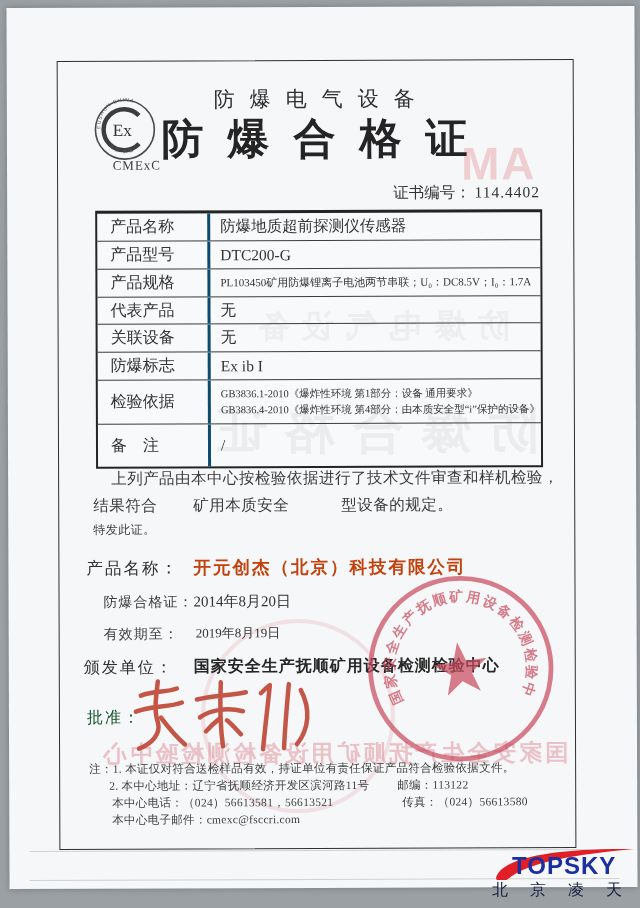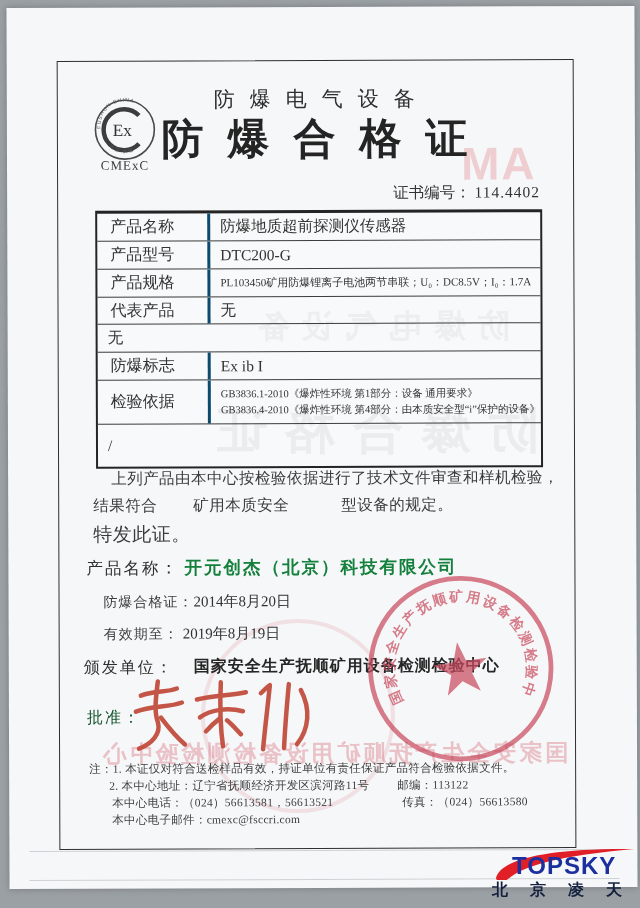--- a/index.html
+++ b/index.html
@@ -9,21 +9,21 @@
          transform:rotate(-0.2deg);box-shadow:0 0 6px rgba(0,0,0,.25);}
   .paper-inner-edge{position:absolute;left:20px;right:18px;height:1px;background:rgba(150,155,160,.4);}
   .frame{position:absolute;left:50px;top:53px;width:515px;height:787px;border:1.6px solid #2f2f30;}
 
   
   .doc-type{position:absolute;left:50px;top:78px;width:515px;text-align:center;
             font-size:21px;letter-spacing:15px;text-indent:15px;color:#2f2f2f;}
   .cert-title{position:absolute;left:50px;top:104px;width:515px;text-align:center;
               font-size:42px;font-weight:600;letter-spacing:24px;text-indent:24px;color:#242424;}
   .logo{position:absolute;left:86px;top:90px;width:64px;height:64px;}
-  .logo-caption{position:absolute;left:82px;top:150px;width:72px;text-align:center;
+  .logo-caption{position:absolute;left:82px;top:150px;width:72px;text-align:right;
                 font-size:13px;letter-spacing:1px;color:#3a3a3a;}
   .cert-no{position:absolute;left:386px;top:176px;font-size:15.5px;color:#333;}
   .cert-no .num{font-family:"Liberation Serif",serif;letter-spacing:1px;}
 
   
   .bleed{pointer-events:none;}
   .bleed-am{position:absolute;left:452px;top:130px;font-size:46px;font-weight:bold;
             color:rgba(208,62,75,.22);transform:scaleX(-1);letter-spacing:2px;
             font-family:"Liberation Sans",sans-serif;}
   .bleed-t1{position:absolute;left:170px;top:298px;width:400px;text-align:center;font-size:32px;
@@ -53,30 +53,30 @@
   .t-row:nth-child(6){height:27px;}
   .t-row:nth-child(7){height:43px;}
   .t-row:nth-child(7) .t-val{font-size:10.5px;line-height:1.5;}
   .t-row:nth-child(8){height:42px;}
 
   
   .body-l1{position:absolute;left:103px;top:461px;font-size:15.5px;letter-spacing:.5px;}
   .body-l2{position:absolute;left:85px;top:488px;font-size:15.5px;letter-spacing:.5px;width:470px;}
   .body-l2 .gap1{margin-left:36px;}
   .body-l2 .gap2{margin-left:52px;}
-  .body-l3{position:absolute;left:85px;top:514px;font-size:19px;letter-spacing:.5px;}
+  .body-l3{position:absolute;left:85px;top:514px;font-size:12px;letter-spacing:.5px;}
 
   
   .holder-label{position:absolute;left:78px;top:550px;font-size:16.5px;letter-spacing:2px;color:#2e2e2e;}
-  .holder-value{position:absolute;left:176px;top:548px;font-size:17.5px;font-weight:600;
-                letter-spacing:2px;color:#15803d;}
+  .holder-value{position:absolute;left:185px;top:548px;font-size:17.5px;font-weight:600;
+                letter-spacing:2px;color:#c2410c;}
   .issuedate-label{position:absolute;left:95px;top:586px;font-size:14px;letter-spacing:1px;color:#3e3e3e;}
   .issuedate-value{position:absolute;left:185px;top:585px;font-size:15px;color:#333;}
   .valid-label{position:absolute;left:95px;top:618px;font-size:14px;letter-spacing:1px;color:#3e3e3e;}
-  .valid-value{position:absolute;left:174px;top:617px;font-size:15px;color:#333;}
+  .valid-value{position:absolute;left:187px;top:617px;font-size:13px;color:#333;}
   .issuer-label{position:absolute;left:75px;top:650px;font-size:16px;letter-spacing:2px;color:#2e2e2e;}
   .issuer-value{position:absolute;left:185px;top:649px;font-size:16px;letter-spacing:1px;
                 font-weight:600;color:#262626;}
   .approve-label{position:absolute;left:78px;top:700px;font-size:16px;letter-spacing:2px;color:#14532d;}
   .signature{position:absolute;left:118px;top:670px;width:210px;height:82px;}
 
   .stamp{position:absolute;left:357px;top:567px;width:190px;height:190px;opacity:.88;
          transform:rotate(-8deg);}
 
   
@@ -86,21 +86,21 @@
   .n2zip{left:388px;top:771px;}
   .n3{left:103px;top:788px;}
   .n3fax{left:393px;top:788px;}
   .n4{left:103px;top:805px;}
 
   
   .brand{position:absolute;left:486px;top:846px;width:150px;height:60px;}
   .brand-swoosh{position:absolute;left:0;top:0;width:150px;height:34px;}
   .brand-name{position:absolute;left:26px;top:6px;font-size:24px;font-weight:bold;
               font-family:"Liberation Sans",sans-serif;color:#1b2f9e;letter-spacing:1px;}
-  .brand-cn{position:absolute;left:6px;top:34px;font-size:16px;font-weight:700;color:#15203e;
+  .brand-cn{position:absolute;left:6px;top:34px;font-size:16px;font-weight:400;color:#15203e;
             letter-spacing:9px;white-space:nowrap;}
 </style>
 </head>
 <body>
 
 <div class="screen">
   <div class="paper">
 
     <div class="bleed bleed-am">AM</div>
     <div class="bleed bleed-t1">防爆电气设备</div>
@@ -145,32 +145,34 @@
         </div>
         <div class="t-row">
           <div class="t-label">产品规格</div>
           <div class="t-val">PL103450矿用防爆锂离子电池两节串联；U₀：DC8.5V；I₀：1.7A</div>
         </div>
         <div class="t-row">
           <div class="t-label">代表产品</div>
           <div class="t-val">无</div>
         </div>
         <div class="t-row">
+          <div class="t-label">关联设备</div>
           <div class="t-val">无</div>
         </div>
         <div class="t-row">
           <div class="t-label">防爆标志</div>
           <div class="t-val">Ex ib I</div>
         </div>
         <div class="t-row">
           <div class="t-label">检验依据</div>
           <div class="t-val">GB3836.1-2010《爆炸性环境 第1部分：设备 通用要求》
 GB3836.4-2010《爆炸性环境 第4部分：由本质安全型“i”保护的设备》</div>
         </div>
         <div class="t-row">
+          <div class="t-label">备　注</div>
           <div class="t-val">/</div>
         </div>
       </div>
 
     <div class="body-l1">上列产品由本中心按检验依据进行了技术文件审查和样机检验，</div>
     <div class="body-l2">
       <span>结果符合</span><span class="gap1">矿用本质安全</span><span class="gap2">型设备的规定。</span>
     </div>
     <div class="body-l3">特发此证。</div>
 

